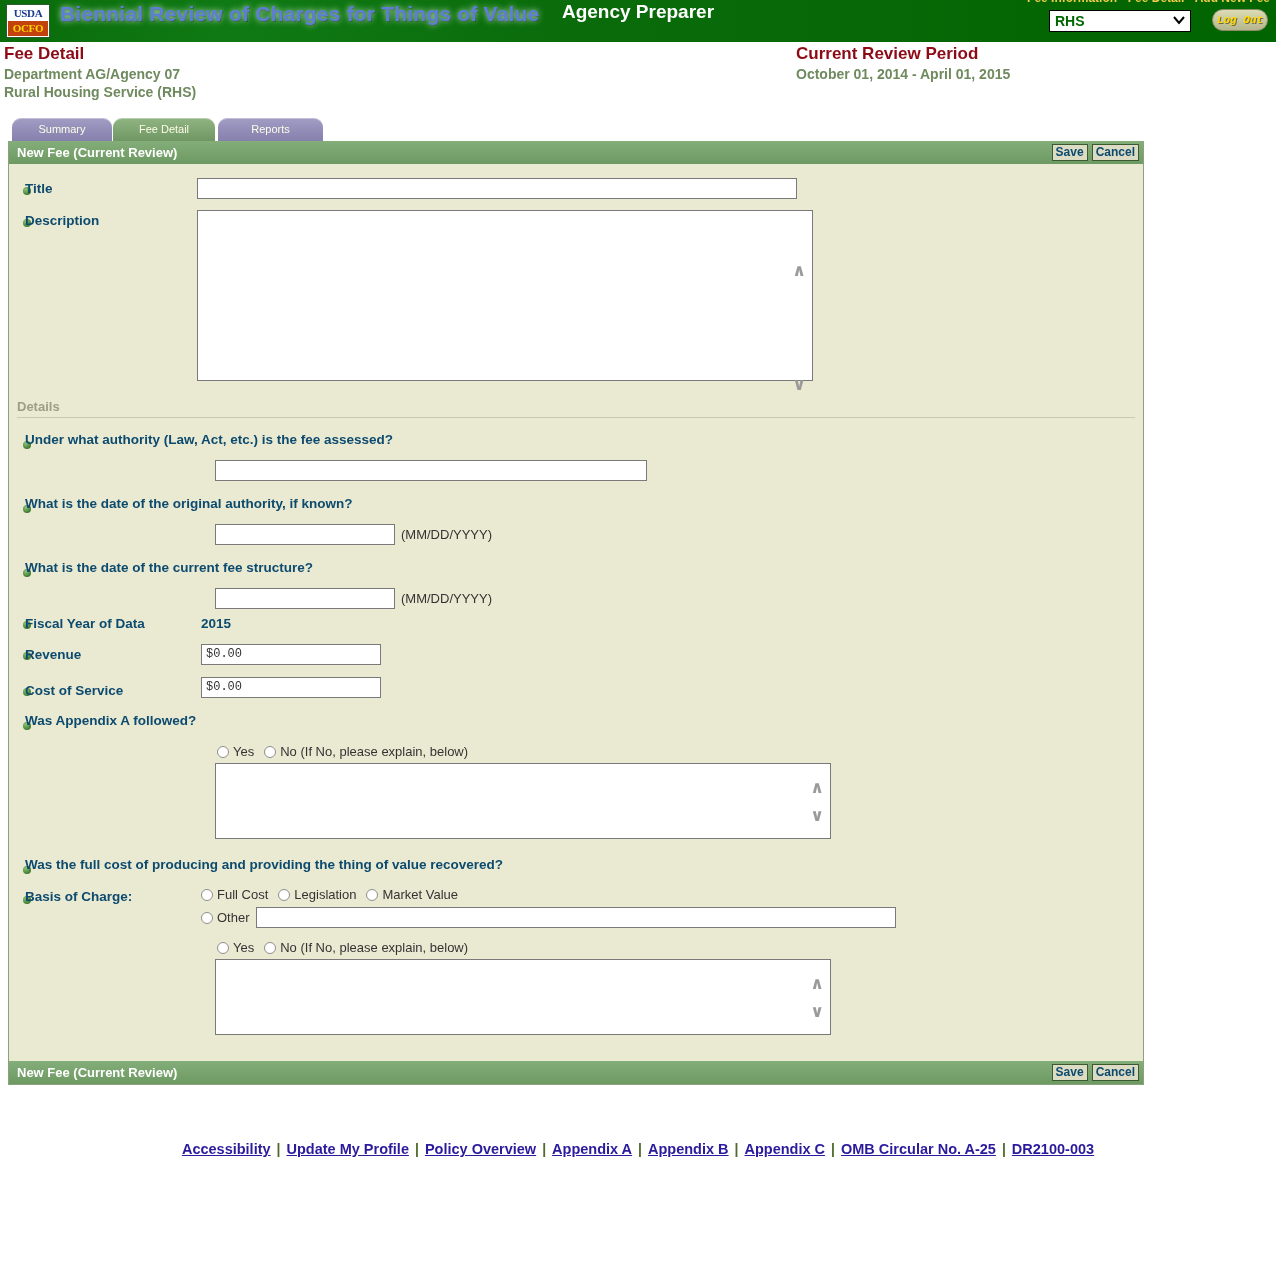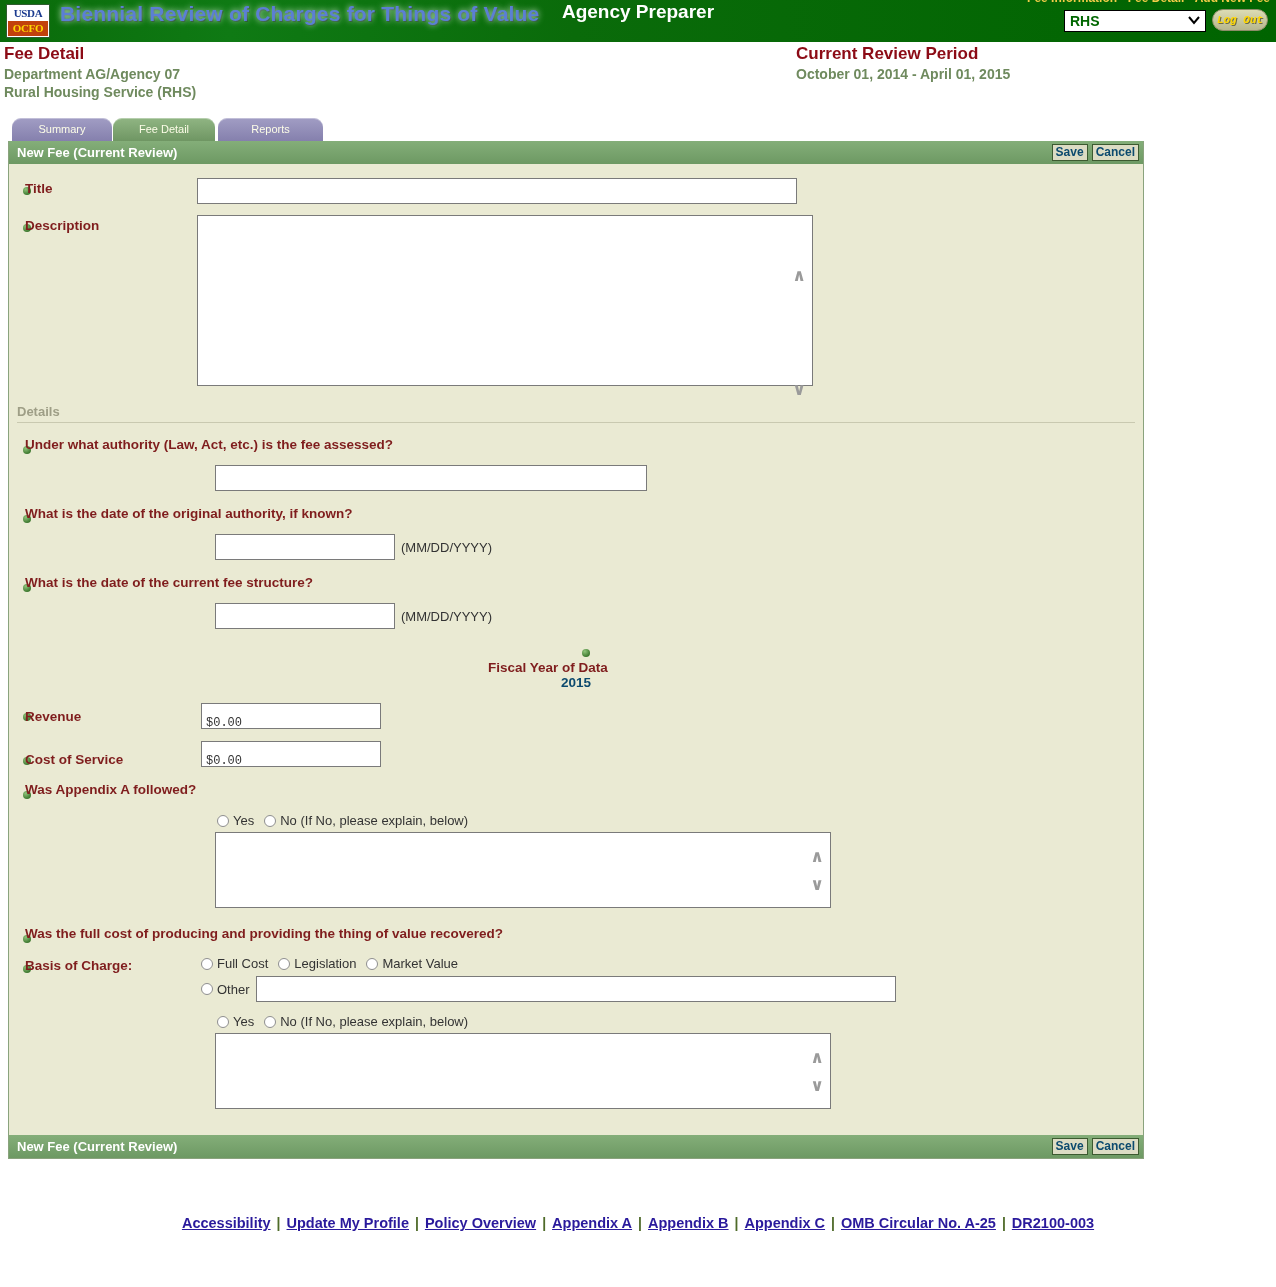--- a/index.html
+++ b/index.html
@@ -62,21 +62,21 @@
     pointer-events: none;
   }
   .banner-cut {
     position: absolute; right: 6px; top: -9px;
     color: #ffd24d;
     font-size: 12px; font-weight: bold;
     white-space: nowrap;
     opacity: 0.95;
   }
   .agency-select {
-    position: absolute; right: 70px; top: 10px;
+    position: absolute; right: 85px; top: 10px;
     width: 142px; height: 22px;
     background: #ffffff;
     border: 1px solid #000;
     color: #006600;
     font-weight: bold;
     font-size: 14px;
     font-family: "Liberation Sans", sans-serif;
     padding: 1px 20px 1px 5px;
     line-height: 19px;
     cursor: pointer;
@@ -175,36 +175,36 @@
     display: inline-block;
     width: 8px; height: 8px;
     border-radius: 50%;
     background: #4f8b3e;
     background-image: radial-gradient(circle at 35% 30%, #8fc47a 0%, #3f7a30 70%);
     vertical-align: middle;
     margin-right: 0;
     flex: 0 0 auto;
   }
   .lbl {
-    color: #7f1d1d;
+    color: #0c4a6e;
     font-weight: bold;
     font-size: 13.5px;
     font-family: "Liberation Sans", sans-serif;
   }
 
   .row { display: flex; align-items: flex-start; }
   .gutter { width: 16px; flex: 0 0 16px; padding-top: 4px; text-align: left; padding-left: 14px; }
 
   .fld-input {
     border: 1px solid #7a7a7a;
     background: #ffffff;
     font-family: "Liberation Mono", monospace;
     font-size: 12px;
     color: #333;
-    padding: 12px 4px;
+    padding: 2px 4px;
     height: 21px;
   }
   .fld-text {
     border: 1px solid #7a7a7a;
     background: #ffffff;
     position: relative;
   }
   .scroll-arrows {
     position: absolute; right: 6px;
     color: #9a9a9a; font-size: 17px; font-weight: bold;
@@ -362,21 +362,21 @@
 
     <div class="row" style="margin-top:15px;">
       <div class="gutter"><span class="bullet"></span></div>
       <div class="lbl">What is the date of the current fee structure?</div>
     </div>
     <div style="margin:9px 0 0 206px;display:flex;align-items:center;">
       <div class="fld-input" style="width:180px;"></div>
       <span class="hint">(MM/DD/YYYY)</span>
     </div>
 
-    <div class="row" style="margin-top:15px;align-items:center;flex-direction:column;">
+    <div class="row" style="margin-top:7px;align-items:center;">
       <div class="gutter" style="padding-top:0;"><span class="bullet"></span></div>
       <div style="width:176px;" class="lbl">Fiscal Year of Data</div>
       <div class="fy-val">2015</div>
     </div>
 
     <div class="row" style="margin-top:13px;align-items:center;">
       <div class="gutter" style="padding-top:0;"><span class="bullet"></span></div>
       <div style="width:176px;" class="lbl">Revenue</div>
       <div class="fld-input" style="width:180px;">$0.00</div>
     </div>

